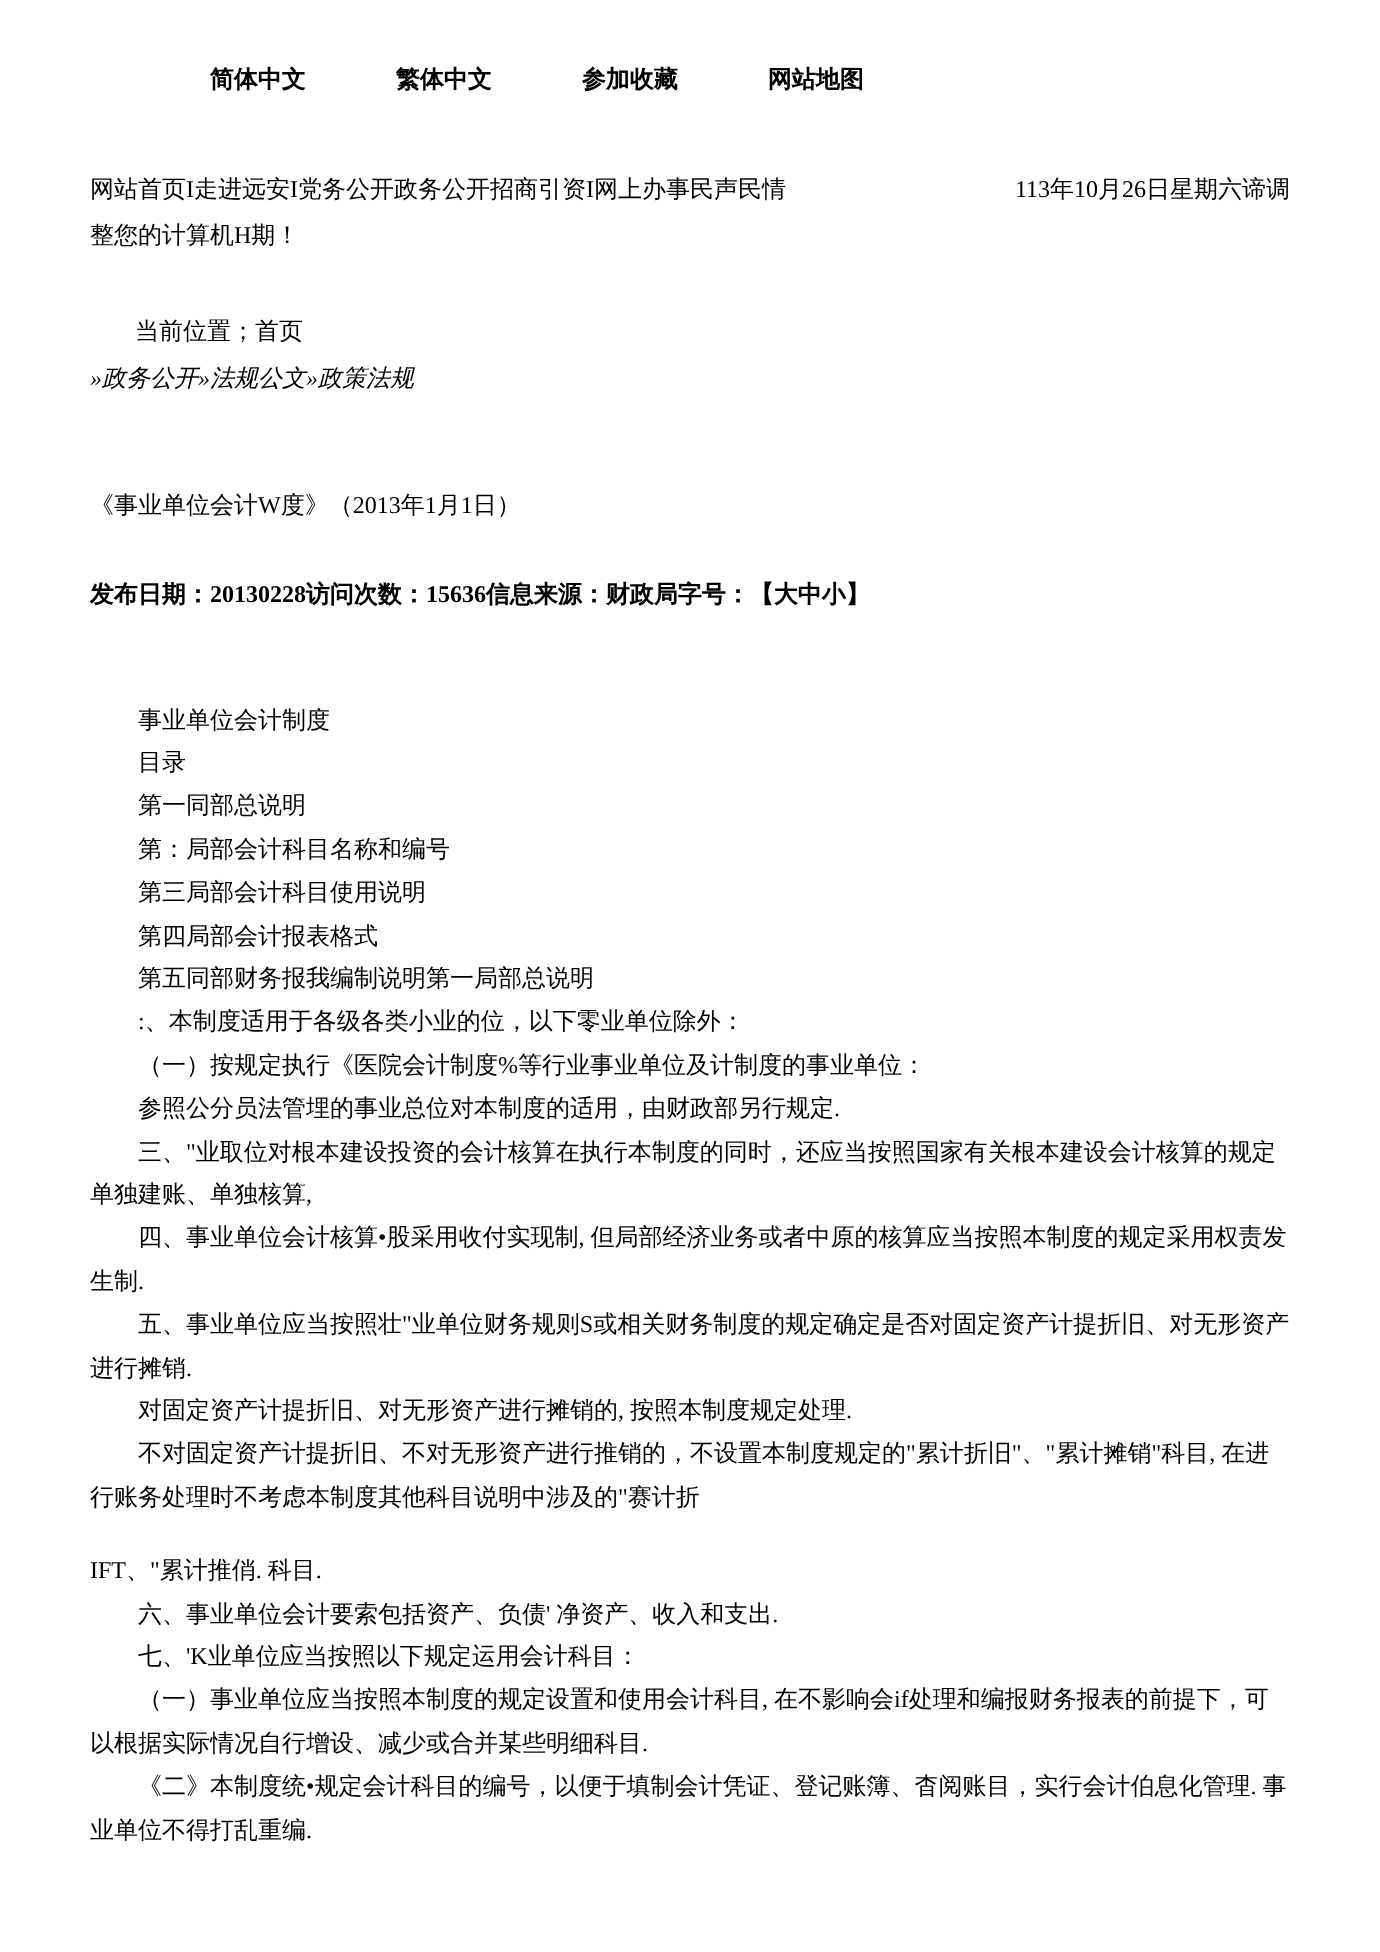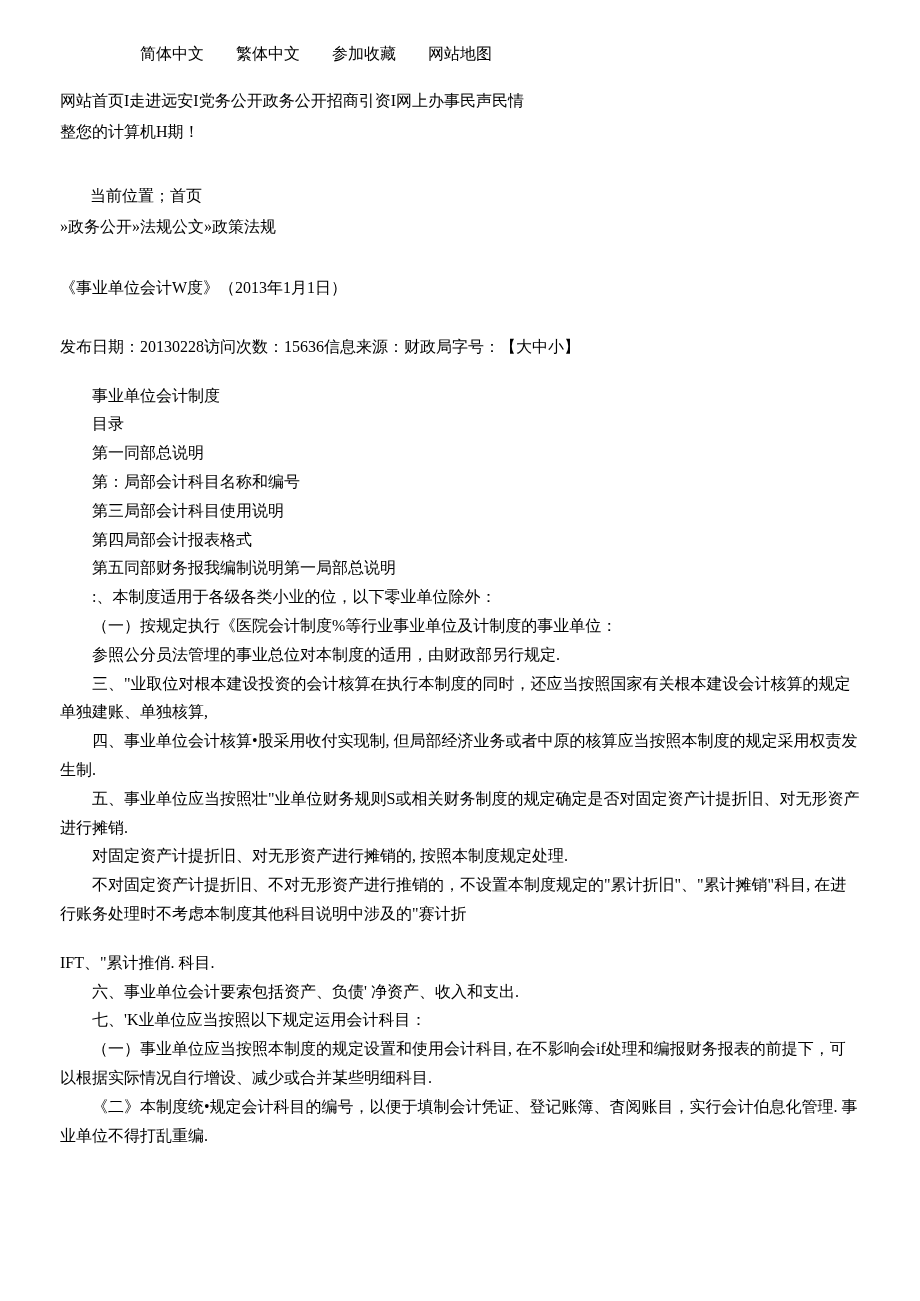--- a/index.html
+++ b/index.html
@@ -7,23 +7,24 @@
       font-size: 16px;
       line-height: 1.8;
       color: #000;
       background: #fff;
       margin: 0;
       padding: 40px 60px;
       width: 800px;
     }
     .top-nav {
       display: flex;
-      gap: 32px;
-      margin-bottom: 18px;
+      gap: 60px;
+      margin-bottom: 44px;
       padding-left: 80px;
+      font-weight: bold;
     }
     .top-nav span {
       white-space: nowrap;
     }
     .main-nav-row {
       display: flex;
       justify-content: space-between;
       margin-bottom: 2px;
       gap: 48px;
     }
@@ -35,27 +36,29 @@
     }
     .adjust-line {
       margin-bottom: 20px;
     }
     .location {
       margin-top: 36px;
       margin-bottom: 2px;
       padding-left: 30px;
     }
     .breadcrumb {
-      margin-bottom: 32px;
+      margin-bottom: 56px;
+      font-style: italic;
     }
     .title {
       margin-bottom: 30px;
     }
     .meta {
-      margin-bottom: 20px;
+      margin-bottom: 55px;
+      font-weight: bold;
     }
     .content p {
       margin: 0;
       text-indent: 2em;
     }
     .content p.no-indent {
       text-indent: 0;
     }
     .spacer {
       height: 20px;
@@ -66,20 +69,21 @@
 
 <div class="top-nav">
   <span>简体中文</span>
   <span>繁体中文</span>
   <span>参加收藏</span>
   <span>网站地图</span>
 </div>
 
 <div class="main-nav-row">
   <span class="main-nav-left">网站首页I走进远安I党务公开政务公开招商引资I网上办事民声民情</span>
+  <span class="main-nav-right">113年10月26日星期六谛调</span>
 </div>
 <div class="adjust-line">整您的计算机H期！</div>
 
 <div class="location">当前位置；首页</div>
 <div class="breadcrumb">»政务公开»法规公文»政策法规</div>
 
 <div class="title">《事业单位会计W度》（2013年1月1日）</div>
 
 <div class="meta">发布日期：20130228访问次数：15636信息来源：财政局字号：【大中小】</div>
 

